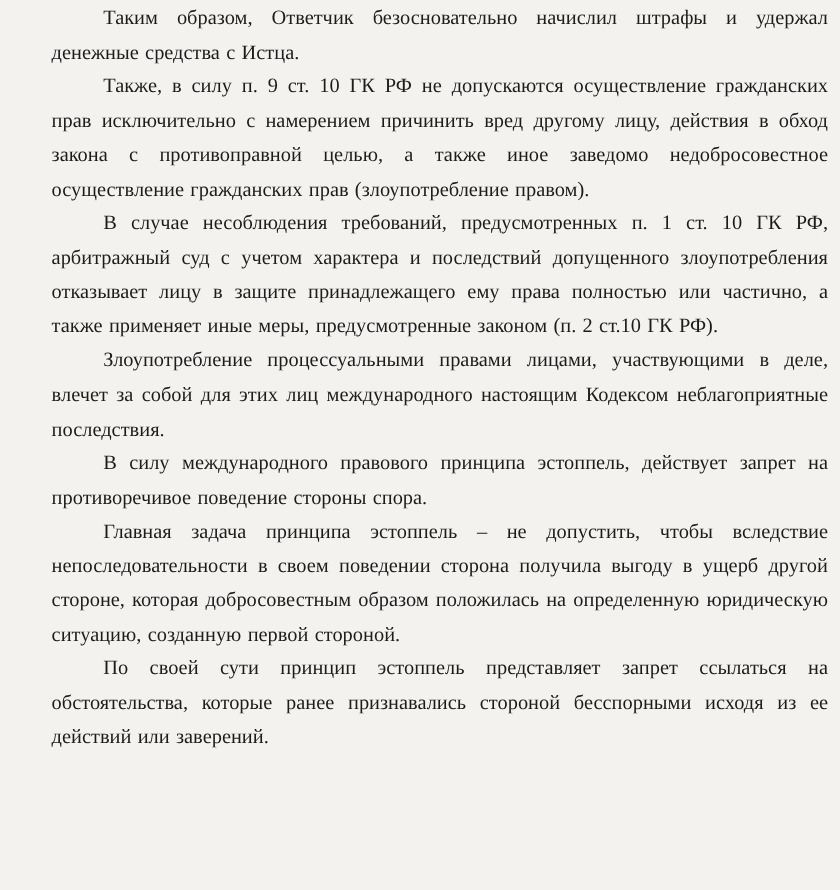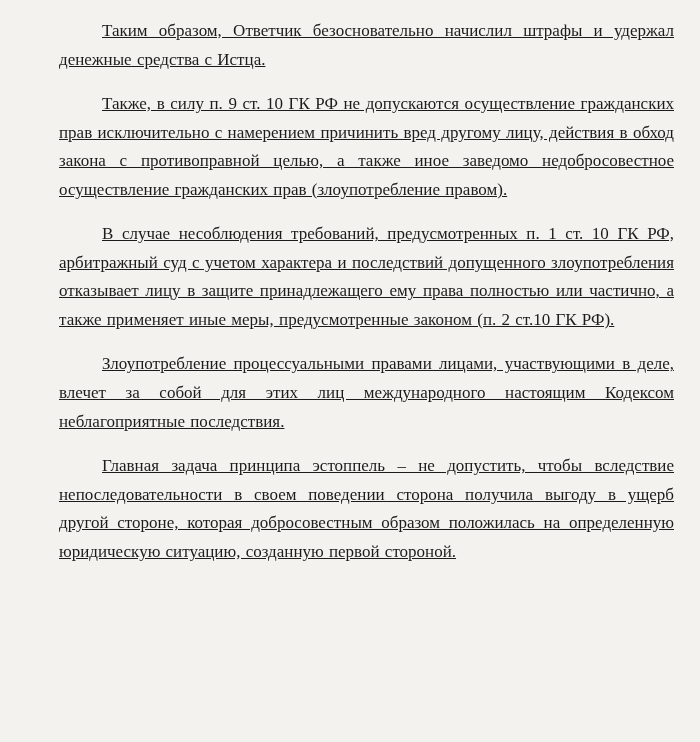--- a/index.html
+++ b/index.html
@@ -14,28 +14,29 @@
     padding: 1px 10px 0 43px;
     background: #f4f2ef;
     color: #1c1c1c;
     font-family: "Liberation Serif", "DejaVu Serif", serif;
     font-size: 17px;
     line-height: 28.55px;
     text-align: justify;
     overflow: hidden;
   }
   .para {
-    margin: 16px;
+    margin: 0;
     text-indent: 43px;
     word-spacing: 1px;
-    text-decoration: underline;
   }
 </style>
 </head>
 <body>
 
 <div class="page">
   <p class="para">Таким образом, Ответчик безосновательно начислил штрафы и удержал денежные средства с Истца.</p>
   <p class="para">Также, в силу п. 9 ст. 10 ГК РФ не допускаются осуществление гражданских прав исключительно с намерением причинить вред другому лицу, действия в обход закона с противоправной целью, а также иное заведомо недобросовестное осуществление гражданских прав (злоупотребление правом).</p>
   <p class="para">В случае несоблюдения требований, предусмотренных п. 1 ст. 10 ГК РФ, арбитражный суд с учетом характера и последствий допущенного злоупотребления отказывает лицу в защите принадлежащего ему права полностью или частично, а также применяет иные меры, предусмотренные законом (п. 2 ст.10 ГК РФ).</p>
   <p class="para">Злоупотребление процессуальными правами лицами, участвующими в деле, влечет за собой для этих лиц международного настоящим Кодексом неблагоприятные последствия.</p>
+  <p class="para">В силу международного правового принципа эстоппель, действует запрет на противоречивое поведение стороны спора.</p>
   <p class="para">Главная задача принципа эстоппель – не допустить, чтобы вследствие непоследовательности в своем поведении сторона получила выгоду в ущерб другой стороне, которая добросовестным образом положилась на определенную юридическую ситуацию, созданную первой стороной.</p>
+  <p class="para">По своей сути принцип эстоппель представляет запрет ссылаться на обстоятельства, которые ранее признавались стороной бесспорными исходя из ее действий или заверений.</p>
 </div>
 
 </body></html>

